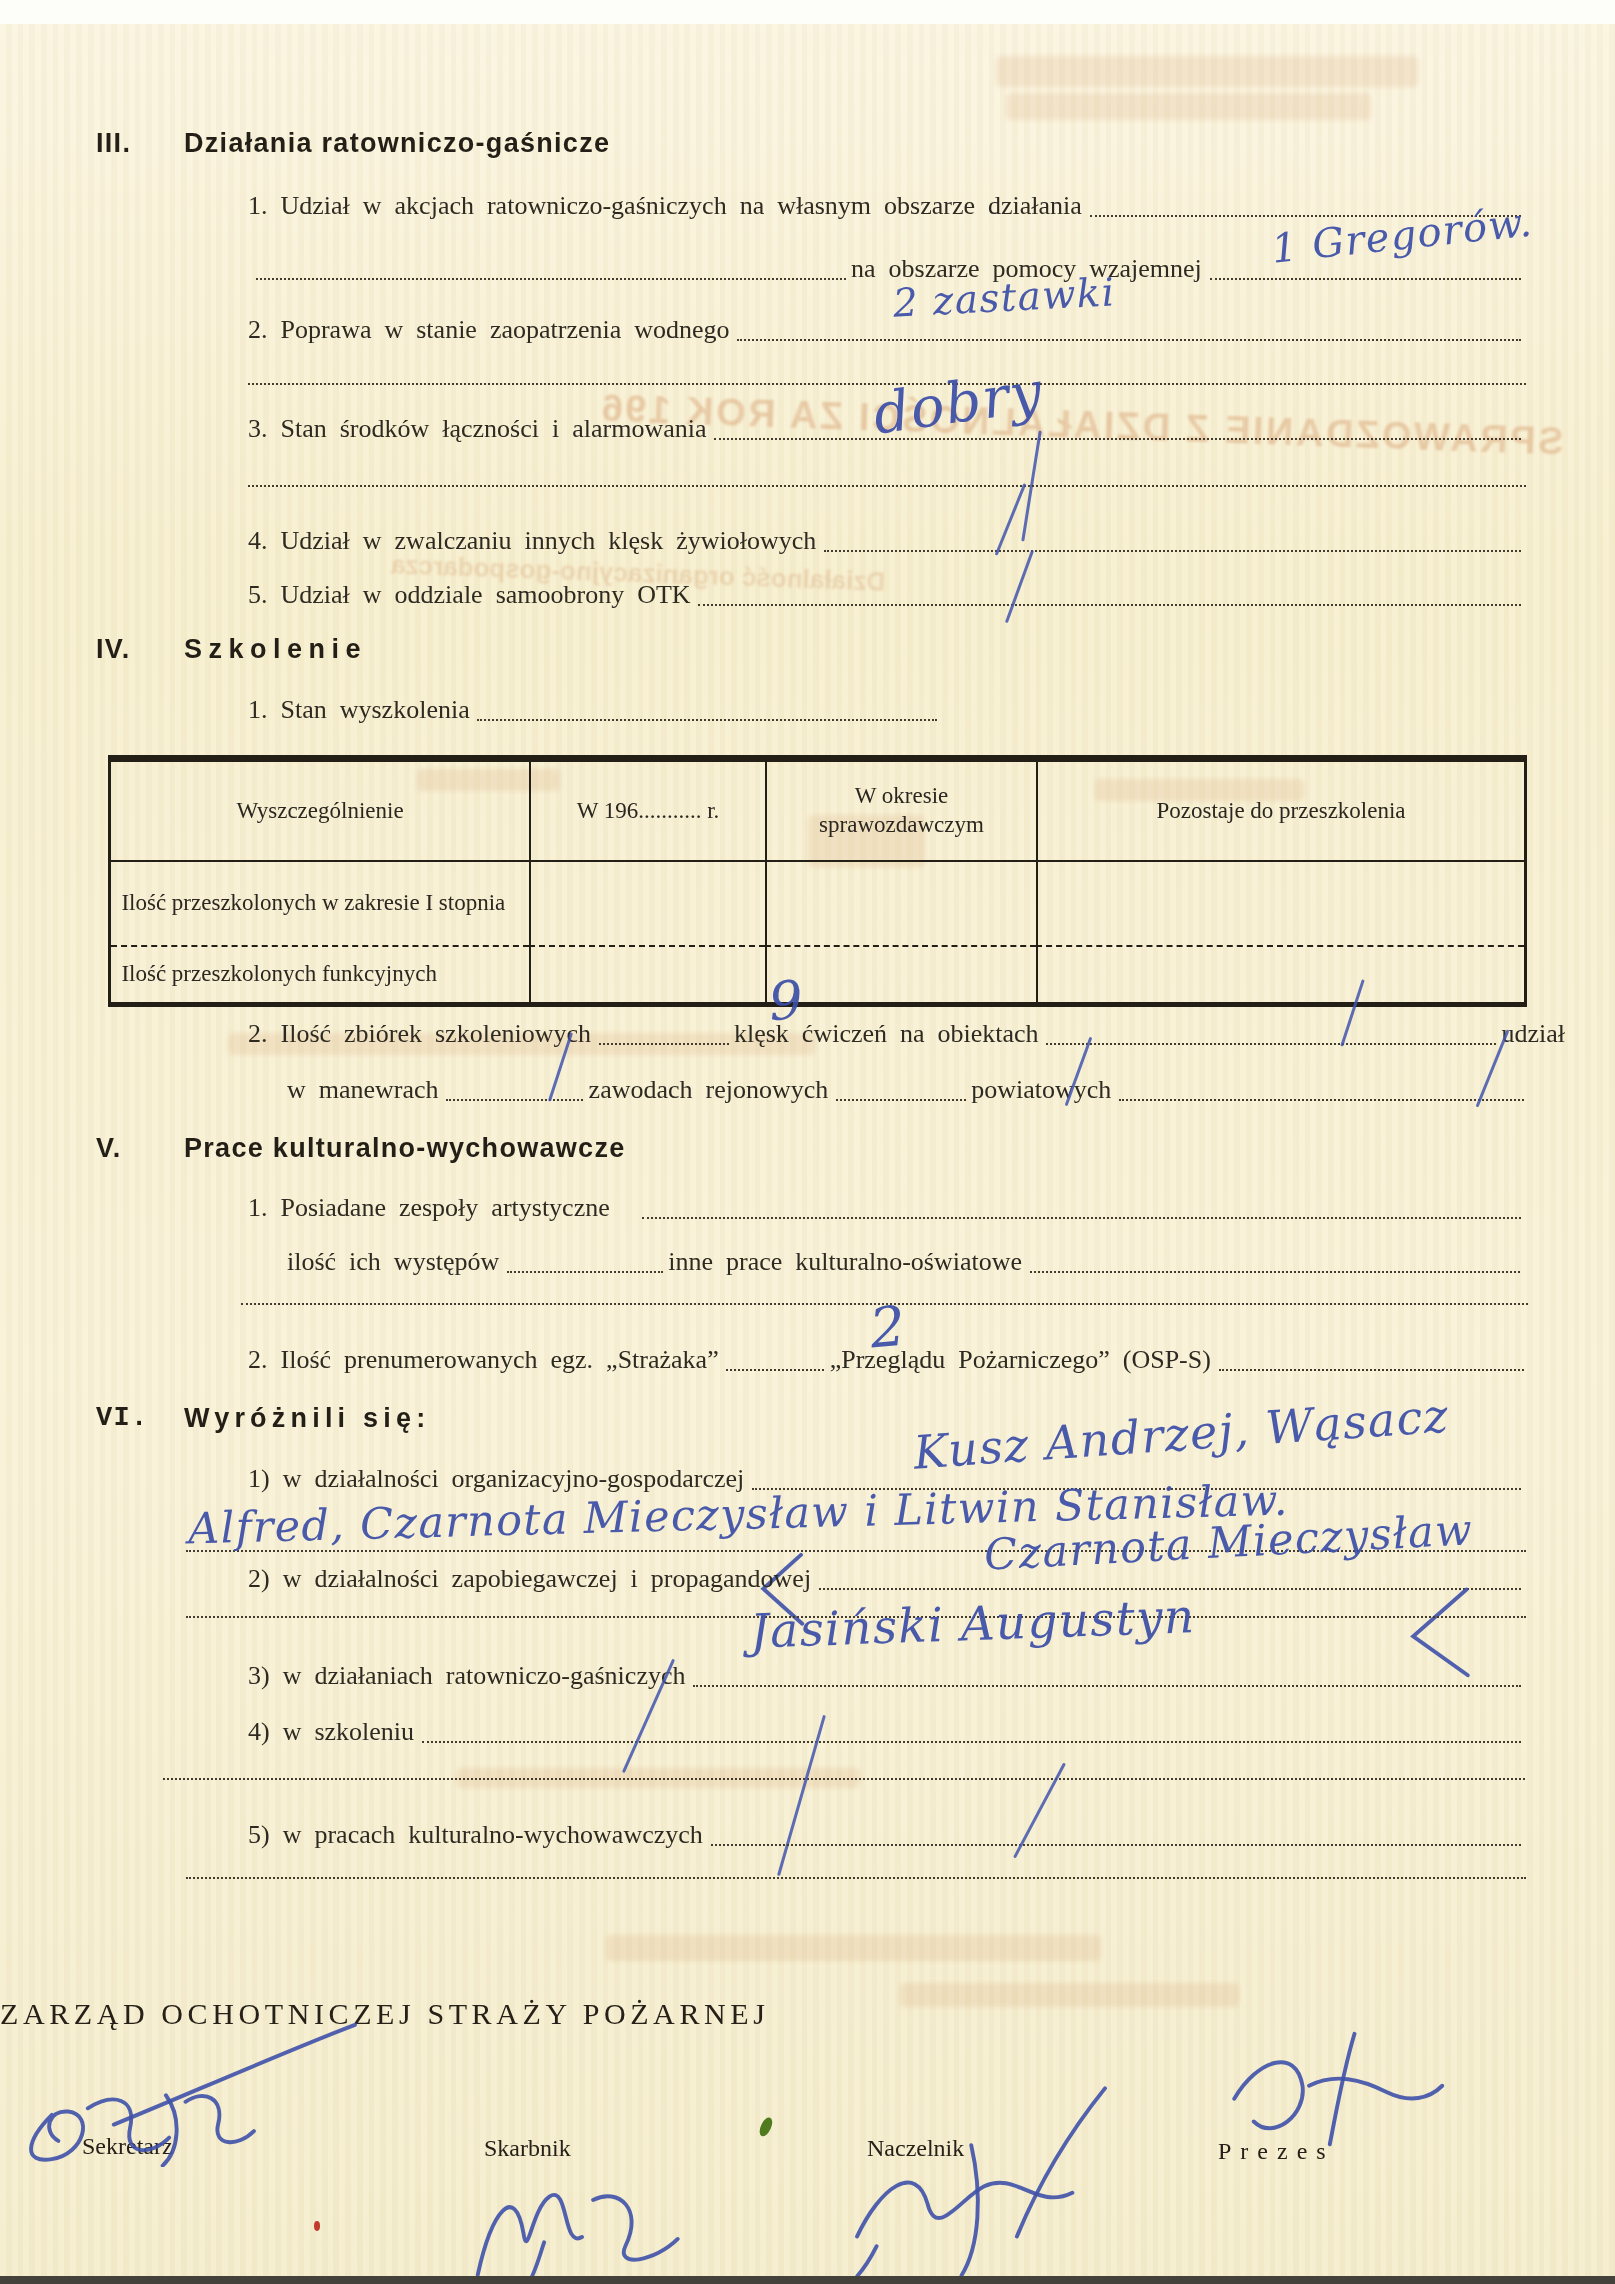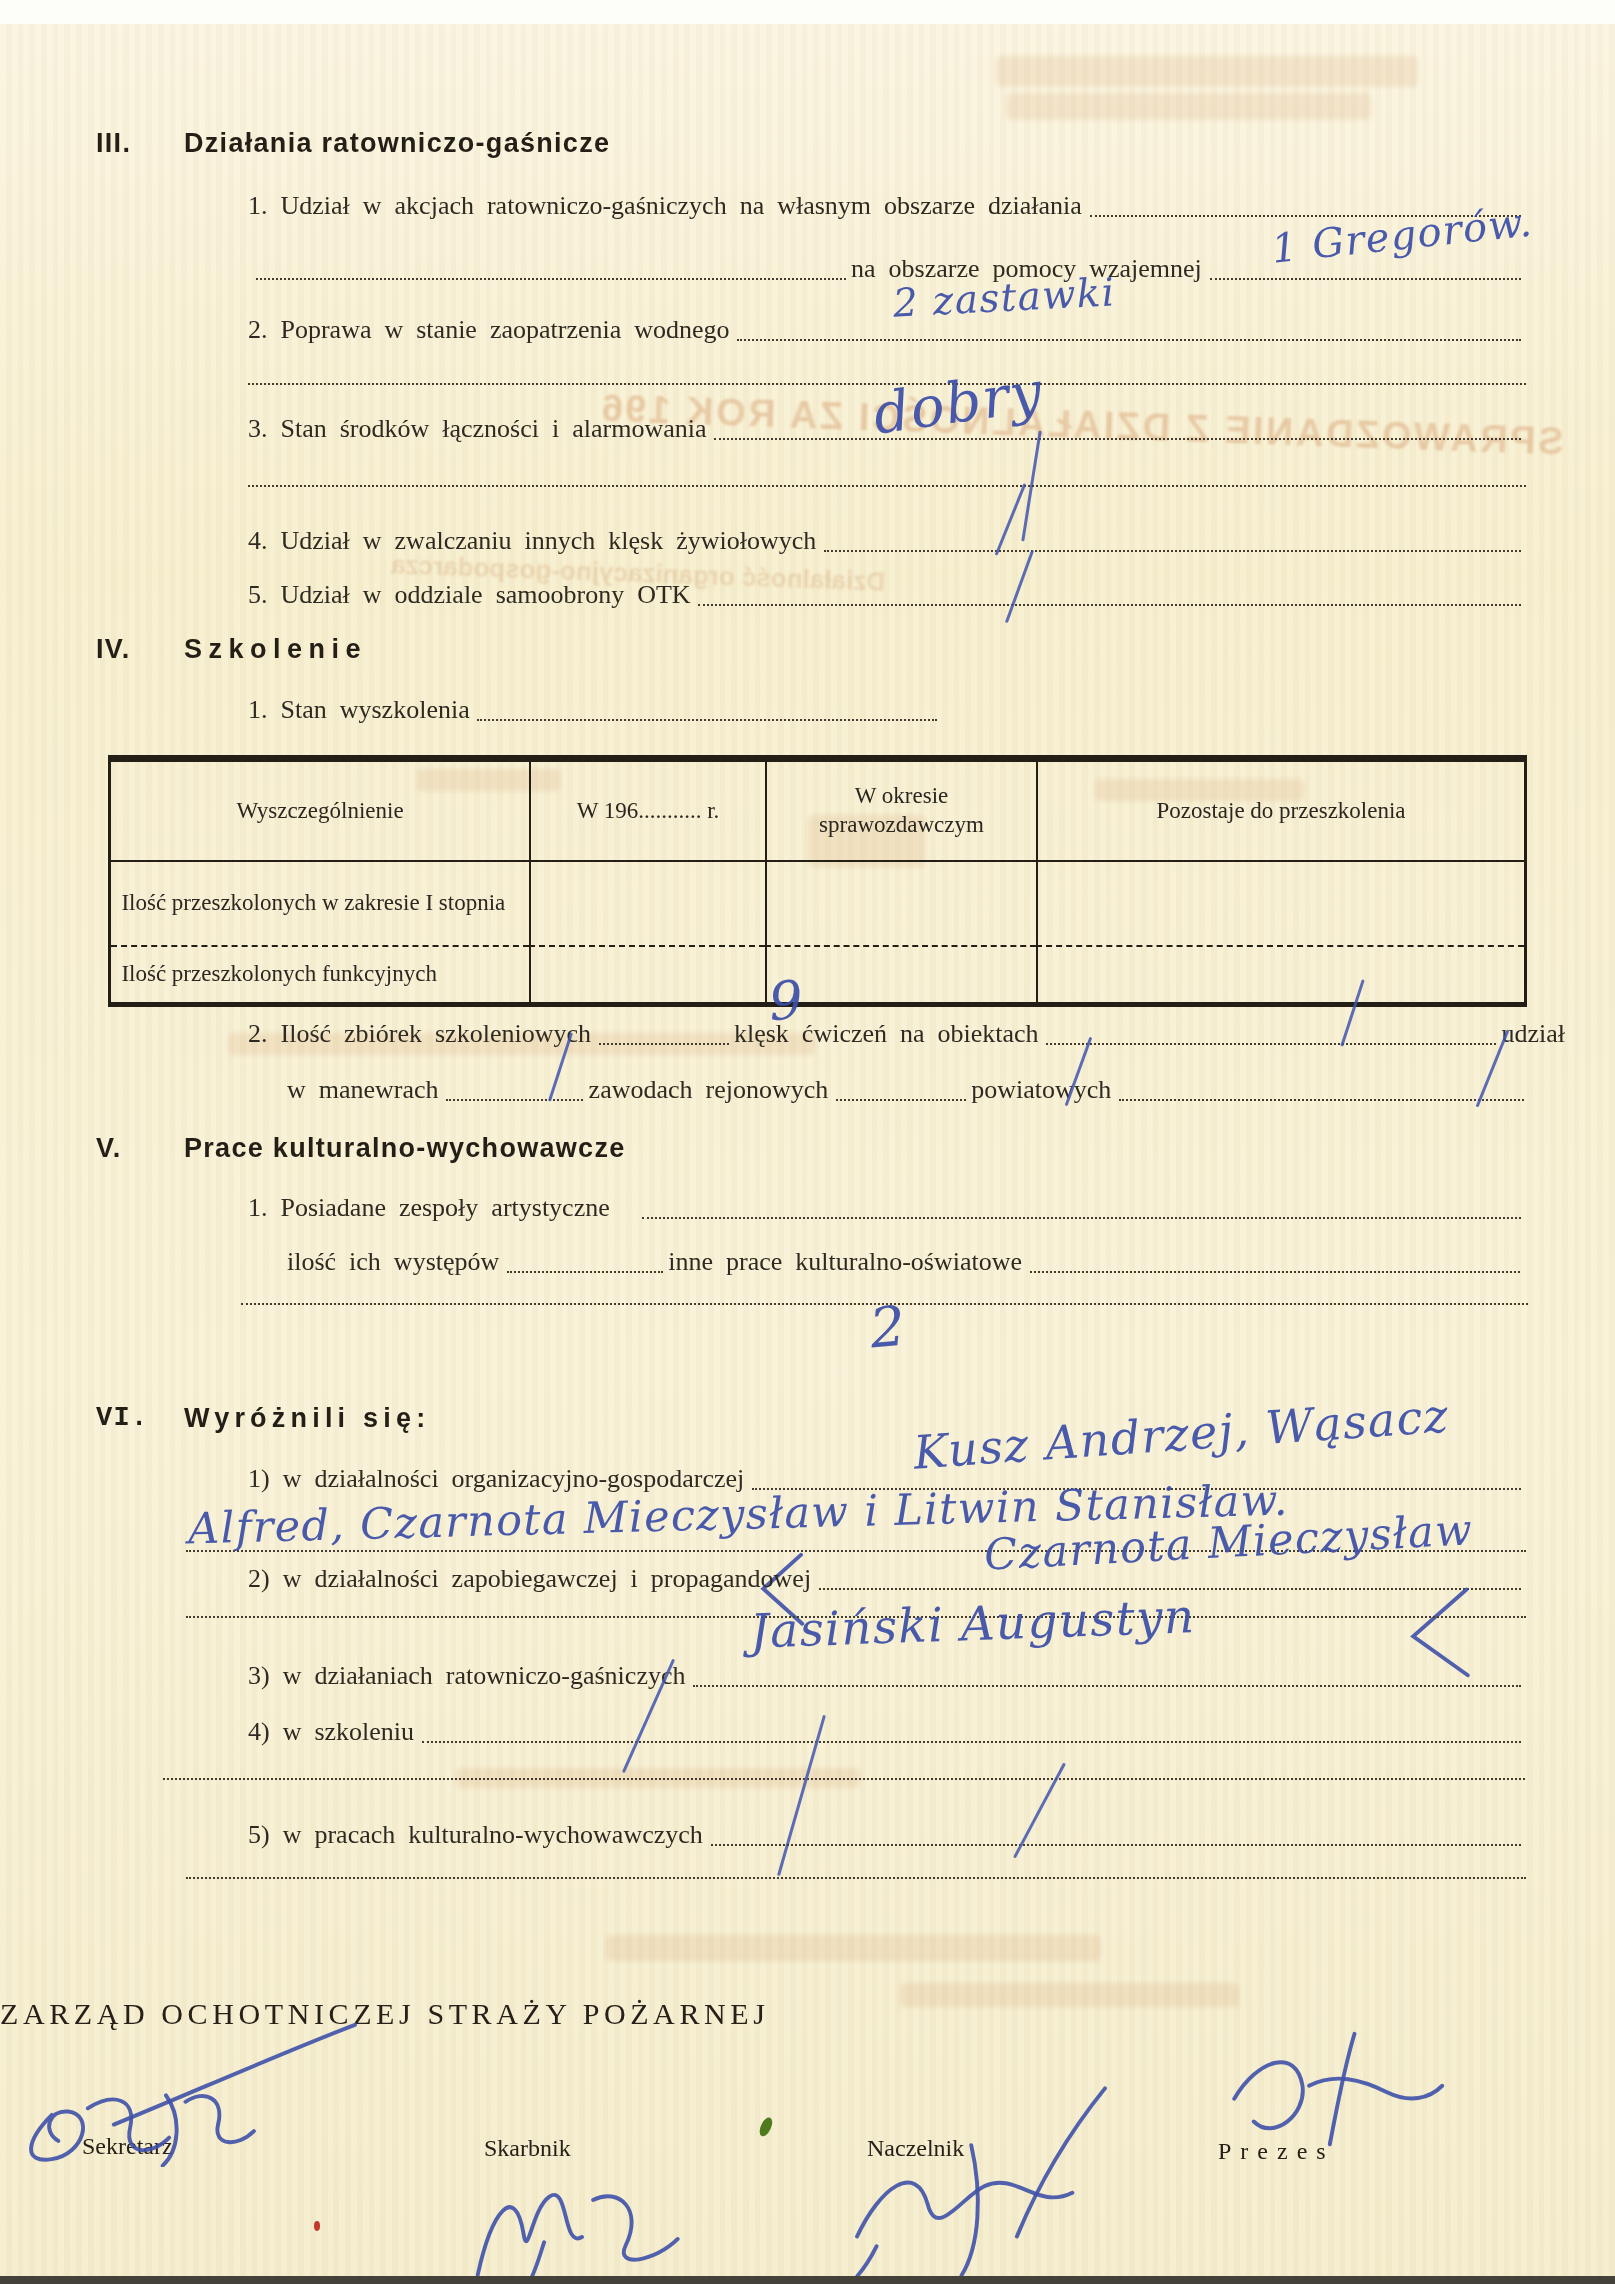--- a/index.html
+++ b/index.html
@@ -163,20 +163,26 @@
 
   <div class="row" style="left:287px;top:1246px;width:1238px;">
     <span class="t">ilość ich występów</span>
     <span class="leader fix" style="width:156px;"></span>
     <span class="t">inne prace kulturalno-oświatowe</span>
     <span class="leader"></span>
   </div>
 
   <div class="dotline" style="left:241px;top:1289px;width:1287px;"></div>
 
+  <div class="row" style="left:248px;top:1344px;width:1281px;">
+    <span class="t">2. Ilość prenumerowanych egz. „Strażaka”</span>
+    <span class="leader fix" style="width:98px;"></span>
+    <span class="t">„Przeglądu Pożarniczego” (OSP-S)</span>
+    <span class="leader" style="min-width:39px;"></span>
+  </div>
   <div class="hand" style="left:870px;top:1295px;font-size:55px;transform:rotate(-5deg);">2</div>
 
   <div class="sec-num" style="left:96px;top:1403px;font-family:Liberation Mono, monospace;">VI.</div>
   <div class="sec-title" style="left:184px;top:1403px;letter-spacing:5.2px;">Wyróżnili się:</div>
 
   <div class="row" style="left:248px;top:1463px;width:1278px;">
     <span class="t">1) w działalności organizacyjno-gospodarczej</span>
     <span class="leader"></span>
   </div>
   <div class="hand" style="left:913px;top:1407px;font-size:46px;transform:rotate(-4deg);">Kusz Andrzej, Wąsacz</div>

